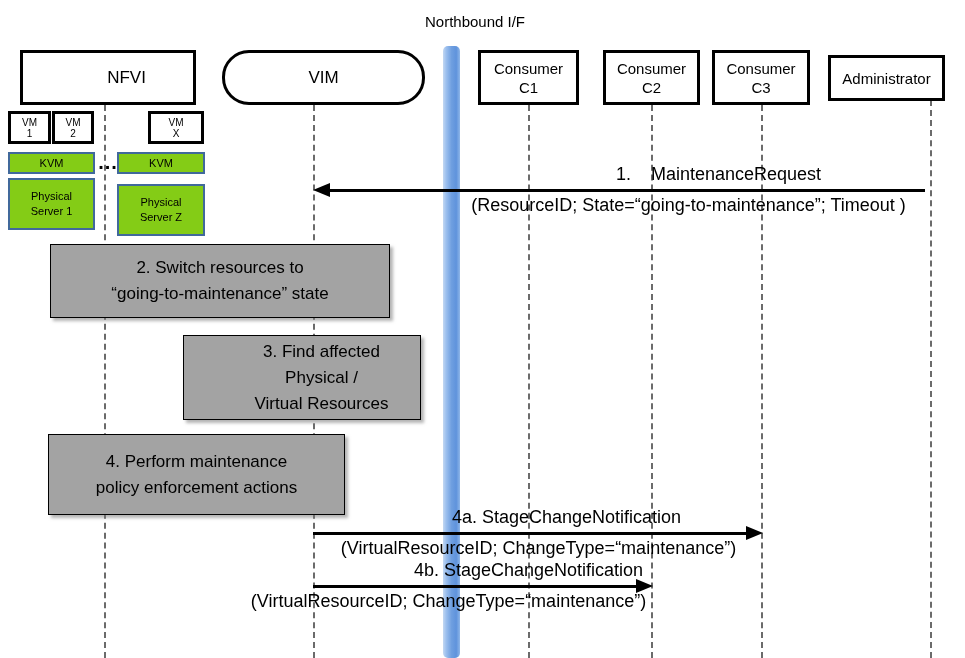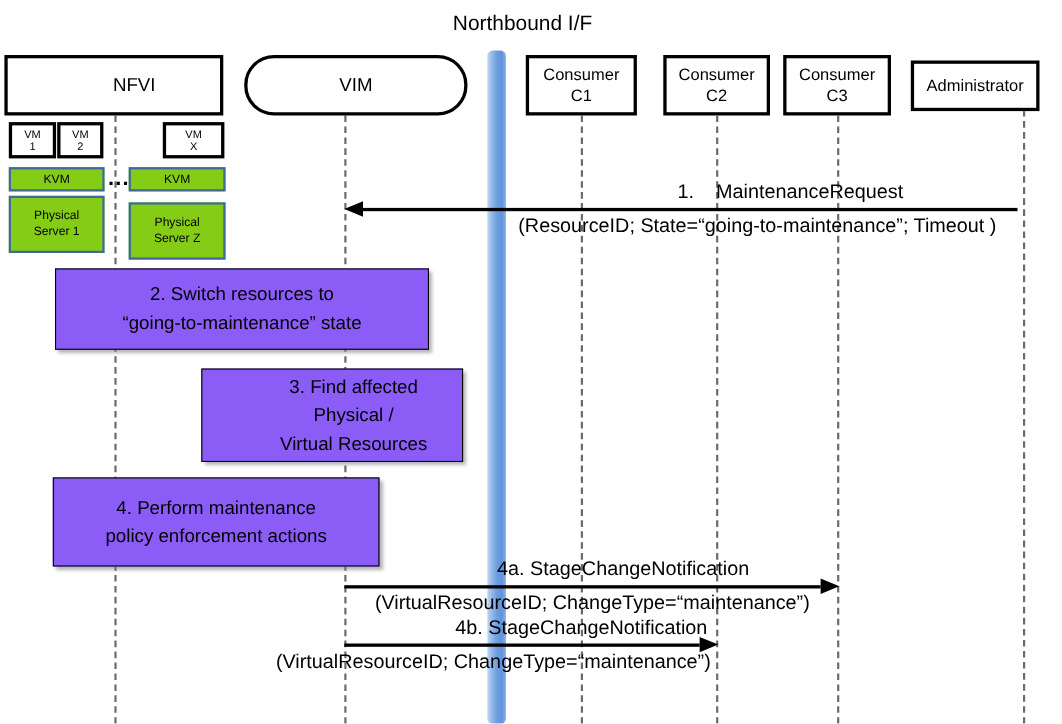--- a/index.html
+++ b/index.html
@@ -16,21 +16,21 @@
     font-family: "Liberation Sans", "DejaVu Sans", sans-serif;
     color: #000000;
     overflow: hidden;
   }
 
   
   .abs { position: absolute; box-sizing: border-box; }
 
   
   .diagram-title {
-    font-size: 19px;
+    font-size: 15px;
     line-height: 24px;
     text-align: center;
     letter-spacing: 0px;
     white-space: nowrap;
   }
 
   
   .actor-box {
     border: 3px solid #000000;
     background: #ffffff;
@@ -89,21 +89,21 @@
     line-height: 12px;
     font-weight: bold;
     color: #000;
     letter-spacing: 1px;
     z-index: 6;
   }
 
   
   .step-box {
     border: 1.5px solid #000000;
-    background: #8b5cf6;
+    background: #a3a3a3;
     box-shadow: 3px 3px 3px rgba(120,120,120,0.55);
     display: flex;
     align-items: center;
     justify-content: center;
     text-align: center;
     font-size: 17px;
     line-height: 26px;
     z-index: 7;
     padding: 2px 6px;
   }
@@ -148,21 +148,21 @@
 
   <div class="abs lifeline" style="left:104px; top:105px; height:553px;"></div>
   <div class="abs lifeline" style="left:313px; top:105px; height:553px;"></div>
   <div class="abs lifeline" style="left:528px; top:105px; height:553px;"></div>
   <div class="abs lifeline" style="left:651px; top:105px; height:553px;"></div>
   <div class="abs lifeline" style="left:761px; top:105px; height:553px;"></div>
   <div class="abs lifeline" style="left:930px; top:100px; height:558px;"></div>
 
   <div class="abs nbi-bar" style="left:443px; top:46px; width:17px; height:612px;"></div>
 
-  <div class="abs actor-box big" style="left:4px; top:50px; width:199px; height:55px;padding-left:37px;">
+  <div class="abs actor-box big" style="left:20px; top:50px; width:176px; height:55px;padding-left:37px;">
     <span class="actor-label">NFVI</span>
   </div>
 
   <div class="abs actor-box big" style="left:222px; top:50px; width:203px; height:55px;border-radius:27px;">
     <span class="actor-label">VIM</span>
   </div>
 
   <div class="abs actor-box" style="left:478px; top:50px; width:101px; height:55px;">
     <div>
       <span class="actor-label">Consumer</span>

